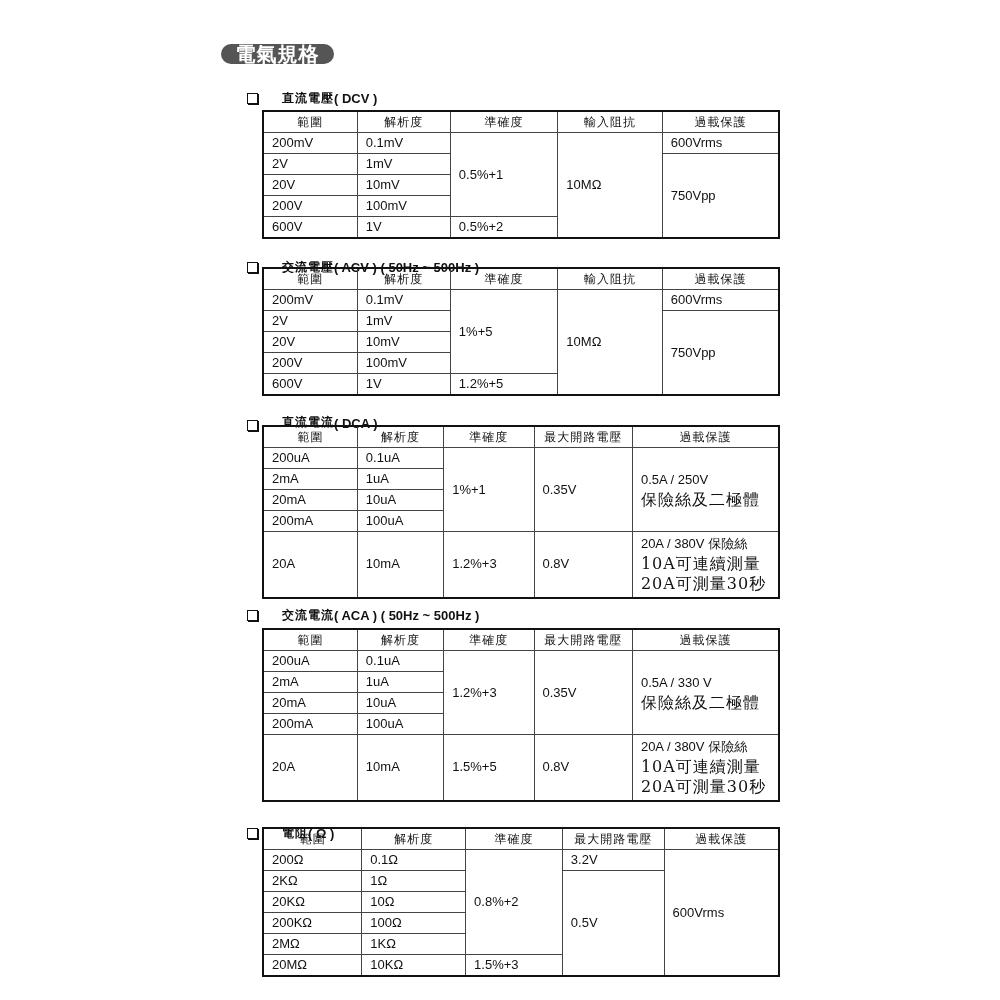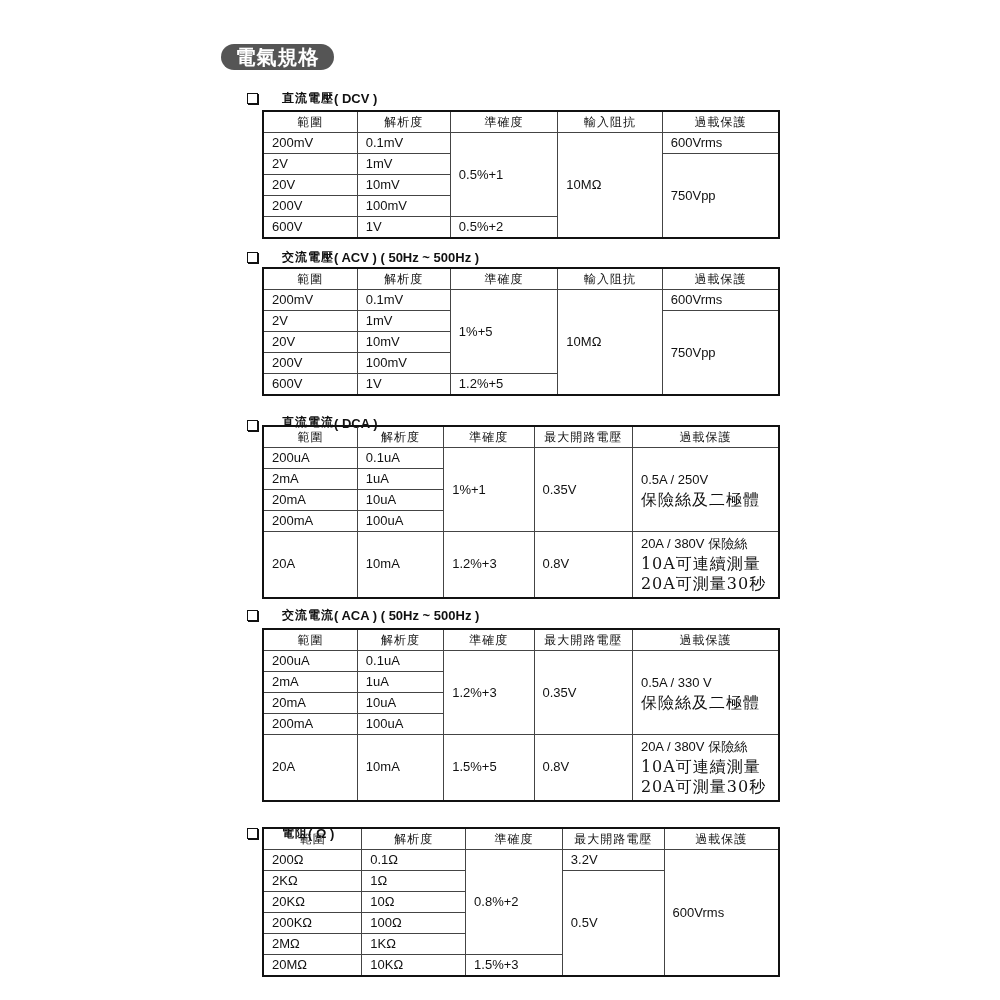--- a/index.html
+++ b/index.html
@@ -1,18 +1,18 @@
 <!DOCTYPE html>
 <html><head>
 <meta charset="utf-8">
 <style>
   html, body { margin:0; padding:0; background:#ffffff; }
   body { width:1000px; height:1000px; position:relative; overflow:hidden;
          font-family:"Liberation Sans", "DejaVu Sans", sans-serif; color:#111; }
-  .title-pill { position:absolute; left:221px; top:44px; width:113px; height:26px;
+  .title-pill { position:absolute; left:221px; top:44px; width:113px; height:20px;
          background:#555555; color:#fff; border-radius:17px; font-size:20px; font-weight:bold;
          display:flex; align-items:center; justify-content:center; letter-spacing:1px;
          font-family:"DejaVu Sans", sans-serif; }
   .sec-head { position:absolute; left:247px; font-size:13px; height:18px; display:flex; align-items:center;font-weight:bold; }
   .sec-head .box { display:inline-block; width:9px; height:9px; border:1.5px solid #111; margin-right:24px;
          box-shadow:1px 1px 0 #111; }
   .sec-head .zh { font-family:"DejaVu Serif", serif; font-size:12px; letter-spacing:1px; }
   table.spec { position:absolute; border-collapse:collapse; border:2.5px solid #111; font-size:13px;margin-left:14px; }
   table.spec td, table.spec th { border:1px solid #444; padding:0 8px; height:20px; line-height:20px; }
   table.spec th { font-weight:normal; font-family:"DejaVu Serif", serif; font-size:12px; letter-spacing:1px; text-align:center; }
@@ -67,21 +67,21 @@
     <td class="r">100mV</td>
   </tr>
   <tr>
     <td class="r">600V</td>
     <td class="r">1V</td>
     <td class="c">0.5%+2</td>
   </tr>
 </tbody>
   </table>
 
-<div class="sec-head" style="top:248px;">
+<div class="sec-head" style="top:258px;">
   <span class="box"></span>
   <span class="zh">交流電壓</span>
   <span>( ACV ) ( 50Hz ~ 500Hz )</span>
 </div>
 <table class="spec" style="left:248px; top:267px; width:518px;">
   <colgroup>
       <col style="width:92px">
       <col style="width:91px">
       <col style="width:105px">
       <col style="width:102px">

